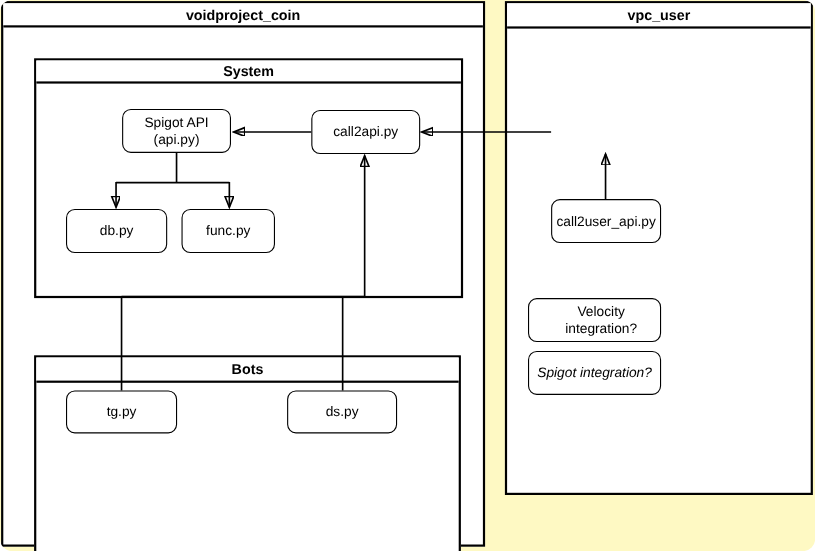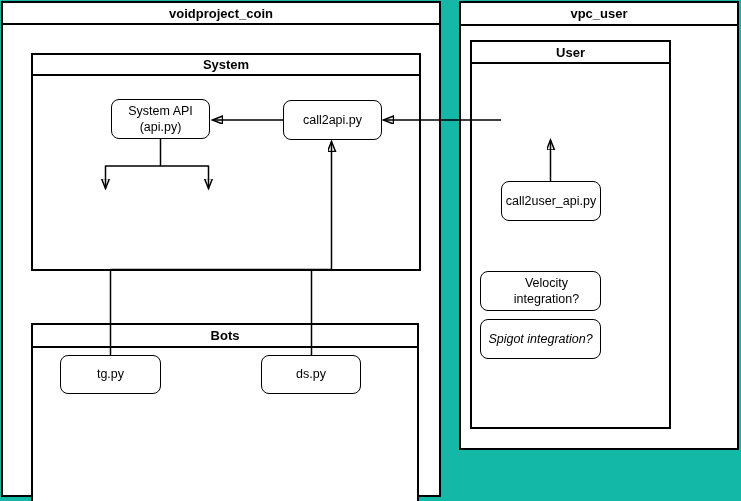--- a/index.html
+++ b/index.html
@@ -1,18 +1,18 @@
 <!DOCTYPE html>
 <html><head>
 <meta charset="utf-8">
 <style>
   html,body{margin:0;padding:0;background:#ffffff;}
   #canvas{
-    position:relative;width:741px;height:501px;background:#14b8a6;
-    font-family:"Liberation Sans",sans-serif;color:#000;overflow:hidden;
+    position:relative;width:741px;height:501px;background:#fef9c3;
+    font-family:"Liberation Sans",sans-serif;color:#000;overflow:hidden;border-radius:11px;
   }
   .container{position:absolute;border:2px solid #000;background:#ffffff;box-sizing:border-box;z-index:1;}
   .container-header{
     position:absolute;top:0;left:0;right:0;border-bottom:2px solid #000;box-sizing:border-box;
     display:flex;align-items:center;justify-content:center;
     font-weight:700;font-size:13px;background:#ffffff;
   }
   .node{
     position:absolute;border:1.5px solid #000;border-radius:8px;background:#ffffff;
     box-sizing:border-box;display:flex;flex-direction:column;align-items:center;justify-content:center;
@@ -66,36 +66,37 @@
       <span>System</span>
     </div>
   </div>
 
   <div class="container" id="bots">
     <div class="container-header">
       <span>Bots</span>
     </div>
   </div>
 
-  <div class="container" id="user">
-    <div class="container-header">
-      <span>User</span>
-    </div>
-  </div>
 
   <div class="node" id="node-system-api">
-    <span>System API</span>
+    <span>Spigot API</span>
     <span>(api.py)</span>
   </div>
 
   <div class="node" id="node-call2api">
     <span>call2api.py</span>
   </div>
 
+  <div class="node" id="node-db">
+    <span>db.py</span>
+  </div>
 
+  <div class="node" id="node-func">
+    <span>func.py</span>
+  </div>
 
   <div class="node" id="node-tg">
     <span>tg.py</span>
   </div>
 
   <div class="node" id="node-ds">
     <span>ds.py</span>
   </div>
 
 

